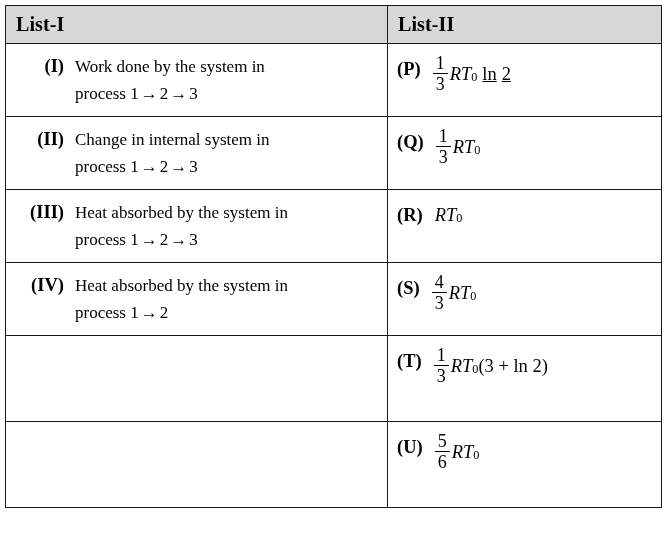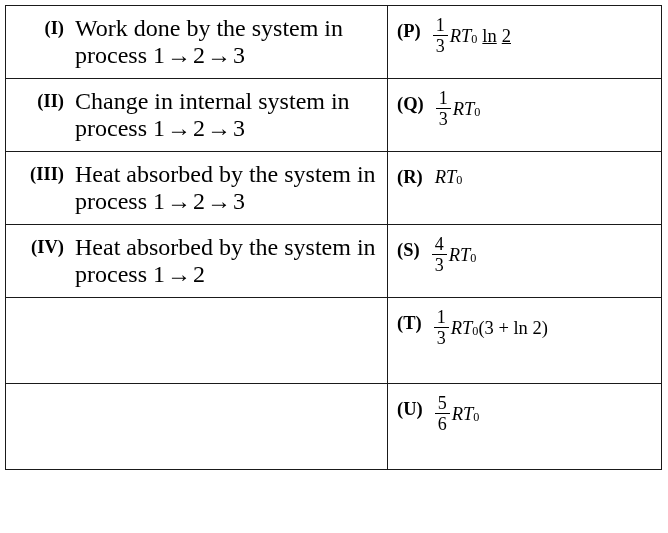--- a/index.html
+++ b/index.html
@@ -65,21 +65,21 @@
     flex: 0 0 54px;
     text-align: right;
     font-weight: bold;
     font-size: 18.5px;
     line-height: 27px;
     padding-right: 0px;
     white-space: nowrap;
   }
   .item .txt {
     flex: 1 1 auto;
-    font-size: 24px;
+    font-size: 17px;
     line-height: 27px;
     padding-left: 11px;
   }
   .item .txt .ln { display: block; white-space: nowrap; }
   .arrow { padding: 0 2px; }
 
   .empty-cell { height: 85px; }
 
   
   .expr {
@@ -146,20 +146,24 @@
 <body>
 
 <div class="table-wrap">
 <table class="match-table">
   <colgroup>
         <col class="c1">
         <col class="c2">
       </colgroup>
   <tbody>
 
+    <tr class="header-row">
+      <th>List-I</th>
+      <th>List-II</th>
+    </tr>
 
     <tr>
       <td>
         <div class="item">
           <div class="lbl">(I)</div>
           <div class="txt">
             <span class="ln">Work done by the system in</span>
             <span class="ln"><span>process 1</span><span class="arrow">→</span><span>2</span><span class="arrow">→</span><span>3</span></span>
           </div>
         </div>

